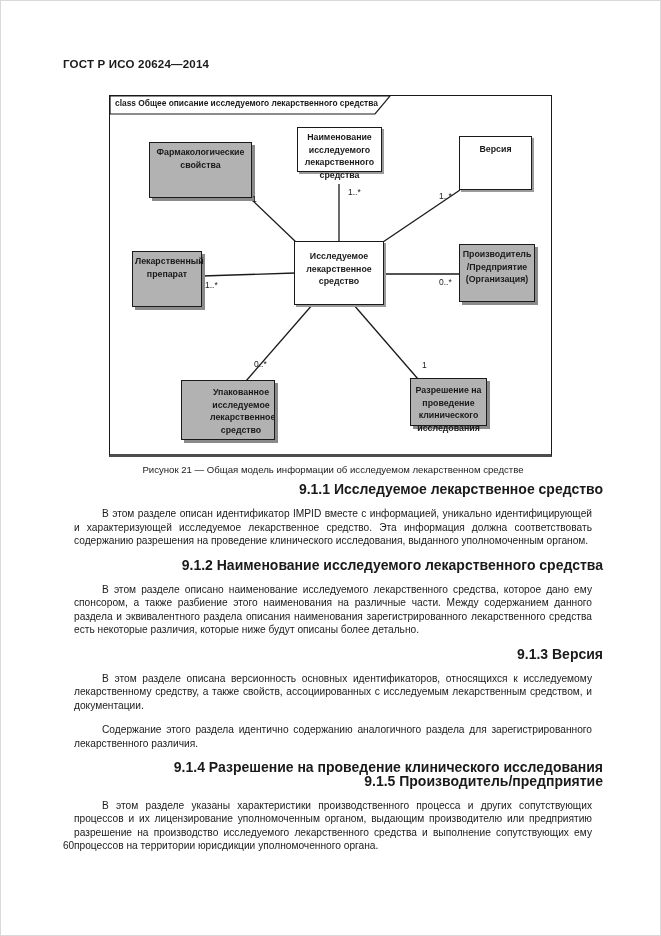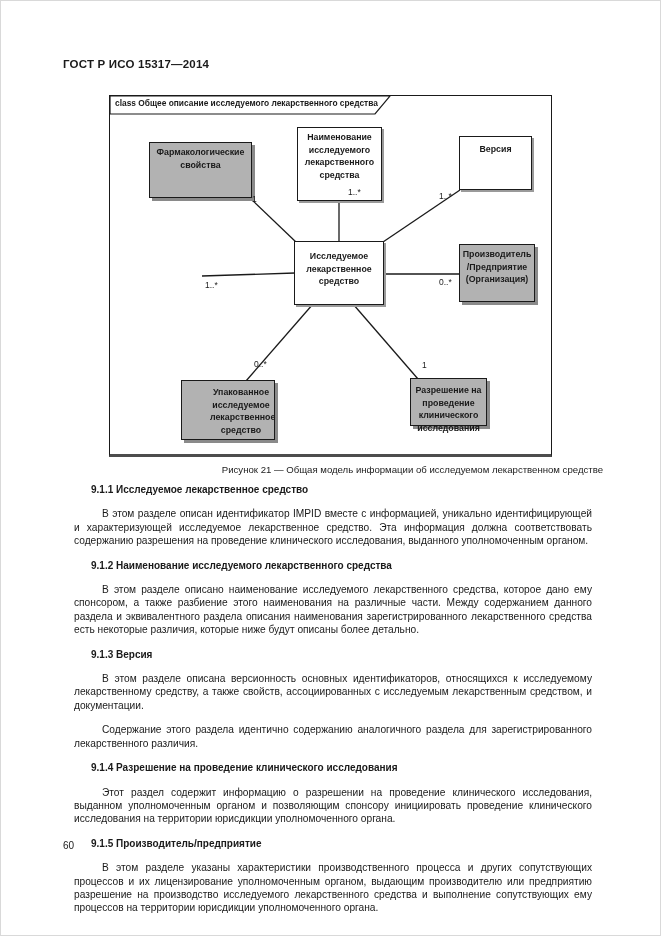--- a/index.html
+++ b/index.html
@@ -28,58 +28,59 @@
     padding:3px 2px 0 2px;
   }
   .node.gray{background:#b2b2b2;box-shadow:3px 3px 0 #8a8a8a;}
   .node.white{background:#ffffff;box-shadow:2px 2px 0 #9a9a9a;}
   .node.center{border-width:1.5px;}
   .mult{
     position:absolute;font-size:8.5px;color:#1a1a1a;white-space:nowrap;background:transparent;
   }
   
   #n-pharm{left:39px;top:46px;width:103px;height:56px;}
-  #n-name{left:187px;top:31px;width:85px;height:74px;}
+  #n-name{left:187px;top:31px;width:85px;height:45px;}
   #n-version{left:349px;top:40px;width:73px;height:54px;padding-top:6px;}
   #n-product{left:22px;top:155px;width:70px;height:56px;}
   #n-imp{left:184px;top:145px;width:90px;height:64px;padding-top:8px;}
   #n-manuf{left:349px;top:148px;width:76px;height:58px;}
   #n-packaged{left:71px;top:284px;width:94px;height:60px;padding-top:5px;padding-left:28px;}
   #n-auth{left:300px;top:282px;width:77px;height:48px;padding-top:5px;}
   
   .content{position:absolute;left:62px;top:463px;width:540px;}
-  .caption{font-size:9.6px;text-align:right;margin:0 0 8px 0;}
-  .sec-heading{font-size:10px;font-weight:bold;margin:0;text-indent:28px;line-height:13.4px;}
+  .caption{font-size:9.6px;text-align:center;margin:0 0 8px 0;}
+  .sec-heading{font-size:14px;font-weight:bold;margin:0;text-indent:28px;line-height:13.4px;text-align:right;}
   .sec-para{font-size:10.2px;margin:11px;text-indent:28px;text-align:justify;line-height:13.4px;}
   .page-number{position:absolute;left:62px;top:839px;font-size:10px;}
 </style>
 </head>
 <body>
 
-<div class="doc-header">ГОСТ Р ИСО 15317—2014</div>
+<div class="doc-header">ГОСТ Р ИСО 20624—2014</div>
 
 <div class="frame">
   <svg viewBox="0 0 441 358" aria-hidden="true">
 
     <line x1="139" y1="101" x2="187" y2="147" stroke="#1a1a1a" stroke-width="1.3"></line>
     <line x1="229" y1="88" x2="229" y2="146" stroke="#1a1a1a" stroke-width="1.3"></line>
     <line x1="350" y1="94" x2="273" y2="146" stroke="#1a1a1a" stroke-width="1.3"></line>
     <line x1="92" y1="180" x2="185" y2="177" stroke="#1a1a1a" stroke-width="1.3"></line>
     <line x1="273" y1="178" x2="350" y2="178" stroke="#1a1a1a" stroke-width="1.3"></line>
     <line x1="203" y1="208" x2="136" y2="285" stroke="#1a1a1a" stroke-width="1.3"></line>
     <line x1="243" y1="208" x2="308" y2="283" stroke="#1a1a1a" stroke-width="1.3"></line>
 
     <path d="M0,0 H280 L265,18 H0 Z" fill="#ffffff" stroke="#1a1a1a" stroke-width="1.2"></path>
   </svg>
 
   <span class="frame-title">class Общее описание исследуемого лекарственного средства</span>
 
   <div class="node gray" id="n-pharm">Фармакологические свойства</div>
   <div class="node white" id="n-name">Наименование исследуемого лекарственного средства</div>
   <div class="node white" id="n-version">Версия</div>
+  <div class="node gray" id="n-product">Лекарственный препарат</div>
   <div class="node gray" id="n-manuf">Производитель /Предприятие (Организация)</div>
   <div class="node white center" id="n-imp">Исследуемое лекарственное средство</div>
   <div class="node gray" id="n-packaged">Упакованное исследуемое лекарственное средство</div>
   <div class="node gray" id="n-auth">Разрешение на проведение клинического исследования</div>
 
   <span class="mult" style="left:142px;top:98px;">1</span>
   <span class="mult" style="left:238px;top:91px;">1..*</span>
   <span class="mult" style="left:329px;top:95px;">1..*</span>
   <span class="mult" style="left:95px;top:184px;">1..*</span>
   <span class="mult" style="left:329px;top:181px;">0..*</span>
@@ -94,19 +95,18 @@
   <p class="sec-para">В этом разделе описан идентификатор IMPID вместе с информацией, уникально идентифицирующей и характеризующей исследуемое лекарственное средство. Эта информация должна соответствовать содержанию разрешения на проведение клинического исследования, выданного уполномоченным органом.</p>
 
   <h3 class="sec-heading">9.1.2 Наименование исследуемого лекарственного средства</h3>
   <p class="sec-para">В этом разделе описано наименование исследуемого лекарственного средства, которое дано ему спонсором, а также разбиение этого наименования на различные части. Между содержанием данного раздела и эквивалентного раздела описания наименования зарегистрированного лекарственного средства есть некоторые различия, которые ниже будут описаны более детально.</p>
 
   <h3 class="sec-heading">9.1.3 Версия</h3>
   <p class="sec-para">В этом разделе описана версионность основных идентификаторов, относящихся к исследуемому лекарственному средству, а также свойств, ассоциированных с исследуемым лекарственным средством, и документации.</p>
   <p class="sec-para">Содержание этого раздела идентично содержанию аналогичного раздела для зарегистрированного лекарственного различия.</p>
 
   <h3 class="sec-heading">9.1.4 Разрешение на проведение клинического исследования</h3>
-  <p class="sec-para">Этот раздел содержит информацию о разрешении на проведение клинического исследования, выданном уполномоченным органом и позволяющим спонсору инициировать проведение клинического исследования на территории юрисдикции уполномоченного органа.</p>
 
   <h3 class="sec-heading">9.1.5 Производитель/предприятие</h3>
   <p class="sec-para">В этом разделе указаны характеристики производственного процесса и других сопутствующих процессов и их лицензирование уполномоченным органом, выдающим производителю или предприятию разрешение на производство исследуемого лекарственного средства и выполнение сопутствующих ему процессов на территории юрисдикции уполномоченного органа.</p>
 </div>
 
 <div class="page-number">60</div>
 
 </body></html>

